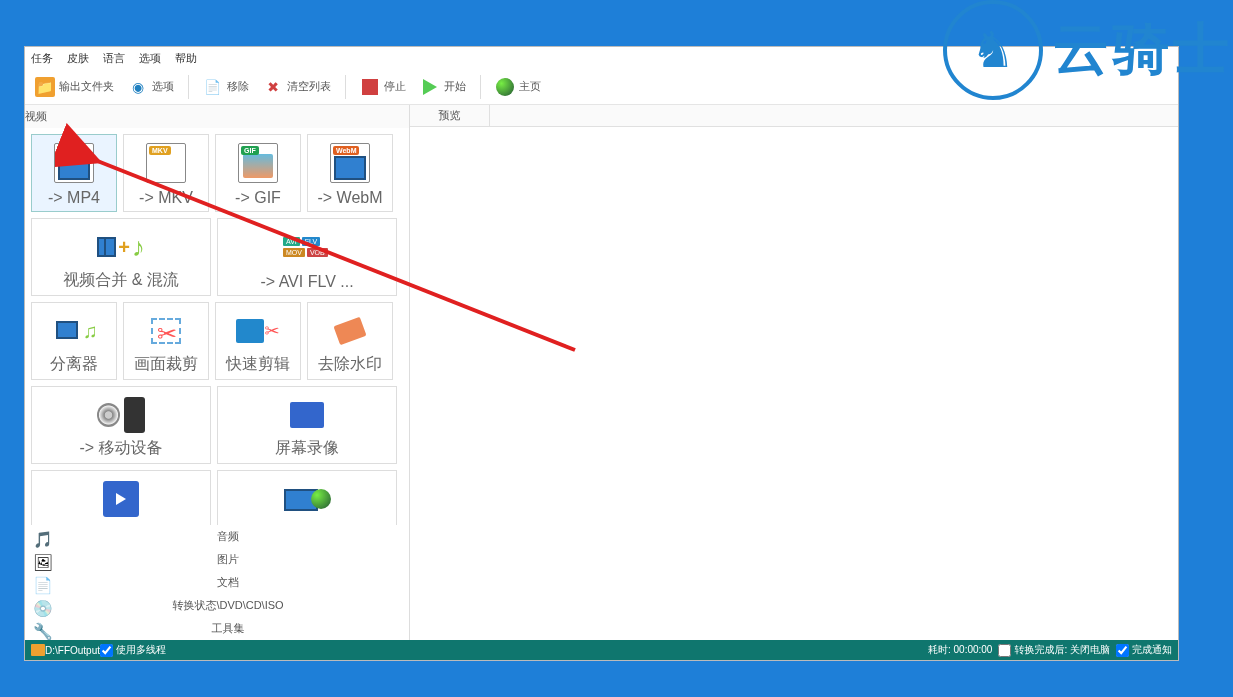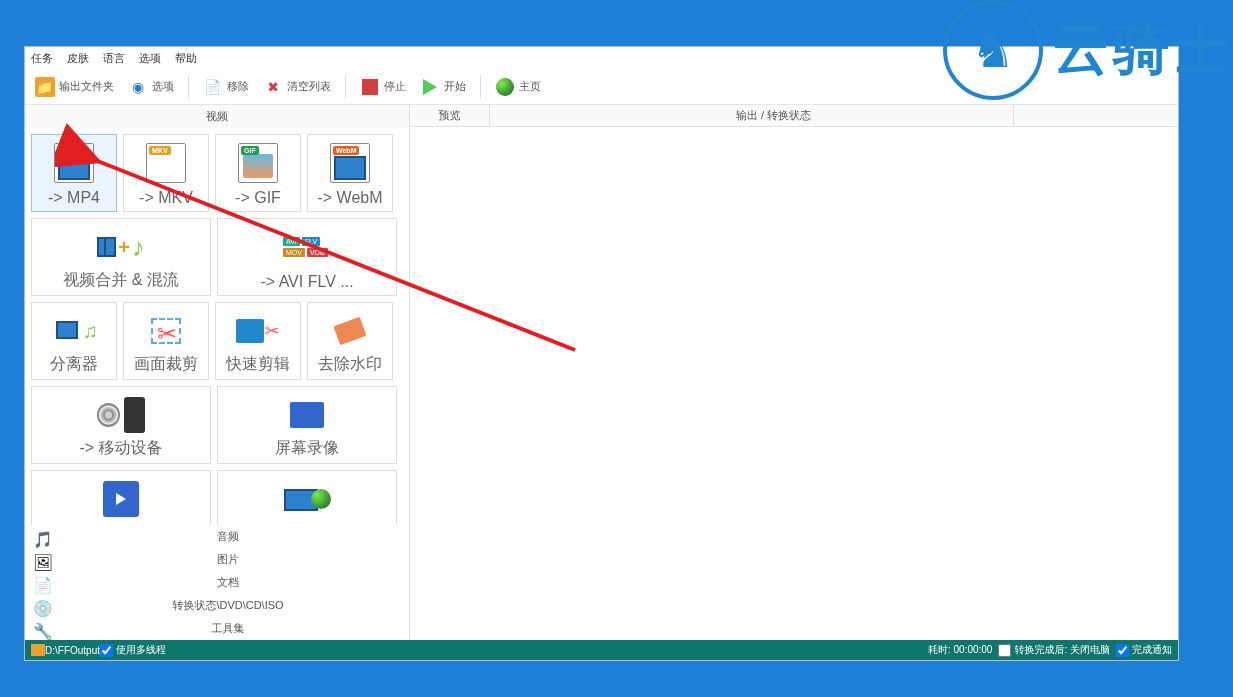--- a/index.html
+++ b/index.html
@@ -28,21 +28,21 @@
 .ic-remove { color: #999; }
 .ic-clear { color: #d04040; }
 .ic-red { width: 16px; height: 16px; background: #d04040; }
 .ic-play { width: 0; height: 0; border-left: 14px solid #5c5; border-top: 8px solid transparent; border-bottom: 8px solid transparent; }
 .ic-globe { width: 18px; height: 18px; background: radial-gradient(circle at 30% 30%, #7e4, #253); border-radius: 50%; position: relative; }
 .tb-sep { width: 1px; height: 24px; background: #ddd; margin: 0 4px; }
 
 .main { flex: 1; display: flex; overflow: hidden; }
 
 .left-panel { width: 385px; background: #fff; border-right: 1px solid #ddd; display: flex; flex-direction: column; }
-.section-head { font-size: 11px; color: #555; text-align: center; padding: 4px 18px; background: #fafafa; }
+.section-head { font-size: 11px; color: #555; text-align: left; padding: 4px 0; background: #fafafa; }
 
 .tiles-area { flex: 1; overflow: auto; padding: 6px; }
 .tile-row { display: flex; gap: 6px; margin-bottom: 6px; }
 .tile { width: 86px; height: 78px; border: 1px solid #ddd; background: #fff; display: flex; flex-direction: column; align-items: center; justify-content: space-between; padding: 6px 4px 4px; cursor: pointer; position: relative; }
 .tile.active { background: #eaf4ff; border-color: #9cc; }
 .tile-icon { width: 48px; height: 44px; display: flex; align-items: center; justify-content: center; position: relative; }
 .tile-label { font-size: 16px; color: #666; text-align: center; white-space: nowrap; width: 100%; overflow: hidden; }
 .wide { width: 180px; }
 
 .doc-icon { width: 40px; height: 40px; background: #fff; border: 1px solid #888; border-radius: 2px; position: relative; }
@@ -52,21 +52,21 @@
 .b-gif { background: #20a050; }
 .b-webm { background: #e06020; }
 .film-strip { width: 32px; height: 24px; background: #3080d0; border: 2px solid #205080; display: block; margin: auto; margin-top: 12px; }
 
 .cat-rows { }
 .cat-row { display: flex; align-items: center; padding: 4px 8px; gap: 8px; cursor: pointer; }
 .cat-text { font-size: 11px; color: #555; flex: 1; text-align: center; }
 .cat-icon { width: 14px; height: 14px; }
 
 .right-panel { flex: 1; display: flex; flex-direction: column; }
-.list-header { display: flex; height: 22px; background: #fafafa; border-bottom: 1px solid #e0e0e0; gap: 44px; }
+.list-header { display: flex; height: 22px; background: #fafafa; border-bottom: 1px solid #e0e0e0; }
 .list-col { font-size: 11px; color: #555; display: flex; align-items: center; justify-content: center; border-right: 1px solid #e0e0e0; }
 .c1 { width: 80px; }
 .c2 { flex: 1; }
 .c3 { width: 480px; }
 
 .statusbar { height: 20px; background: #0f766e; display: flex; align-items: center; padding: 0 6px; color: #fff; font-size: 10px; gap: 0; }
 .sb-folder { width: 14px; height: 12px; background: #f0a030; border-radius: 1px; }
 .sb-check { display: flex; align-items: center; gap: 3px; }
 .sb-right { margin-left: auto; display: flex; gap: 6px; }
 
@@ -300,21 +300,20 @@
         <div class="cat-row">
             <div class="cat-icon">🔧</div>
             <div class="cat-text">工具集</div>
           </div>
       </div>
     </div>
 
     <div class="right-panel">
       <div class="list-header">
         <div class="list-col c1">预览</div>
-        <div class="list-col c3">输出 / 转换状态</div>
       </div>
       <div style="flex:1"></div>
     </div>
   </div>
 
   <div class="statusbar">
     <div class="sb-folder"></div>
     <span>D:\FFOutput</span>
     <label class="sb-check">
         <input type="checkbox" checked="" style="">

